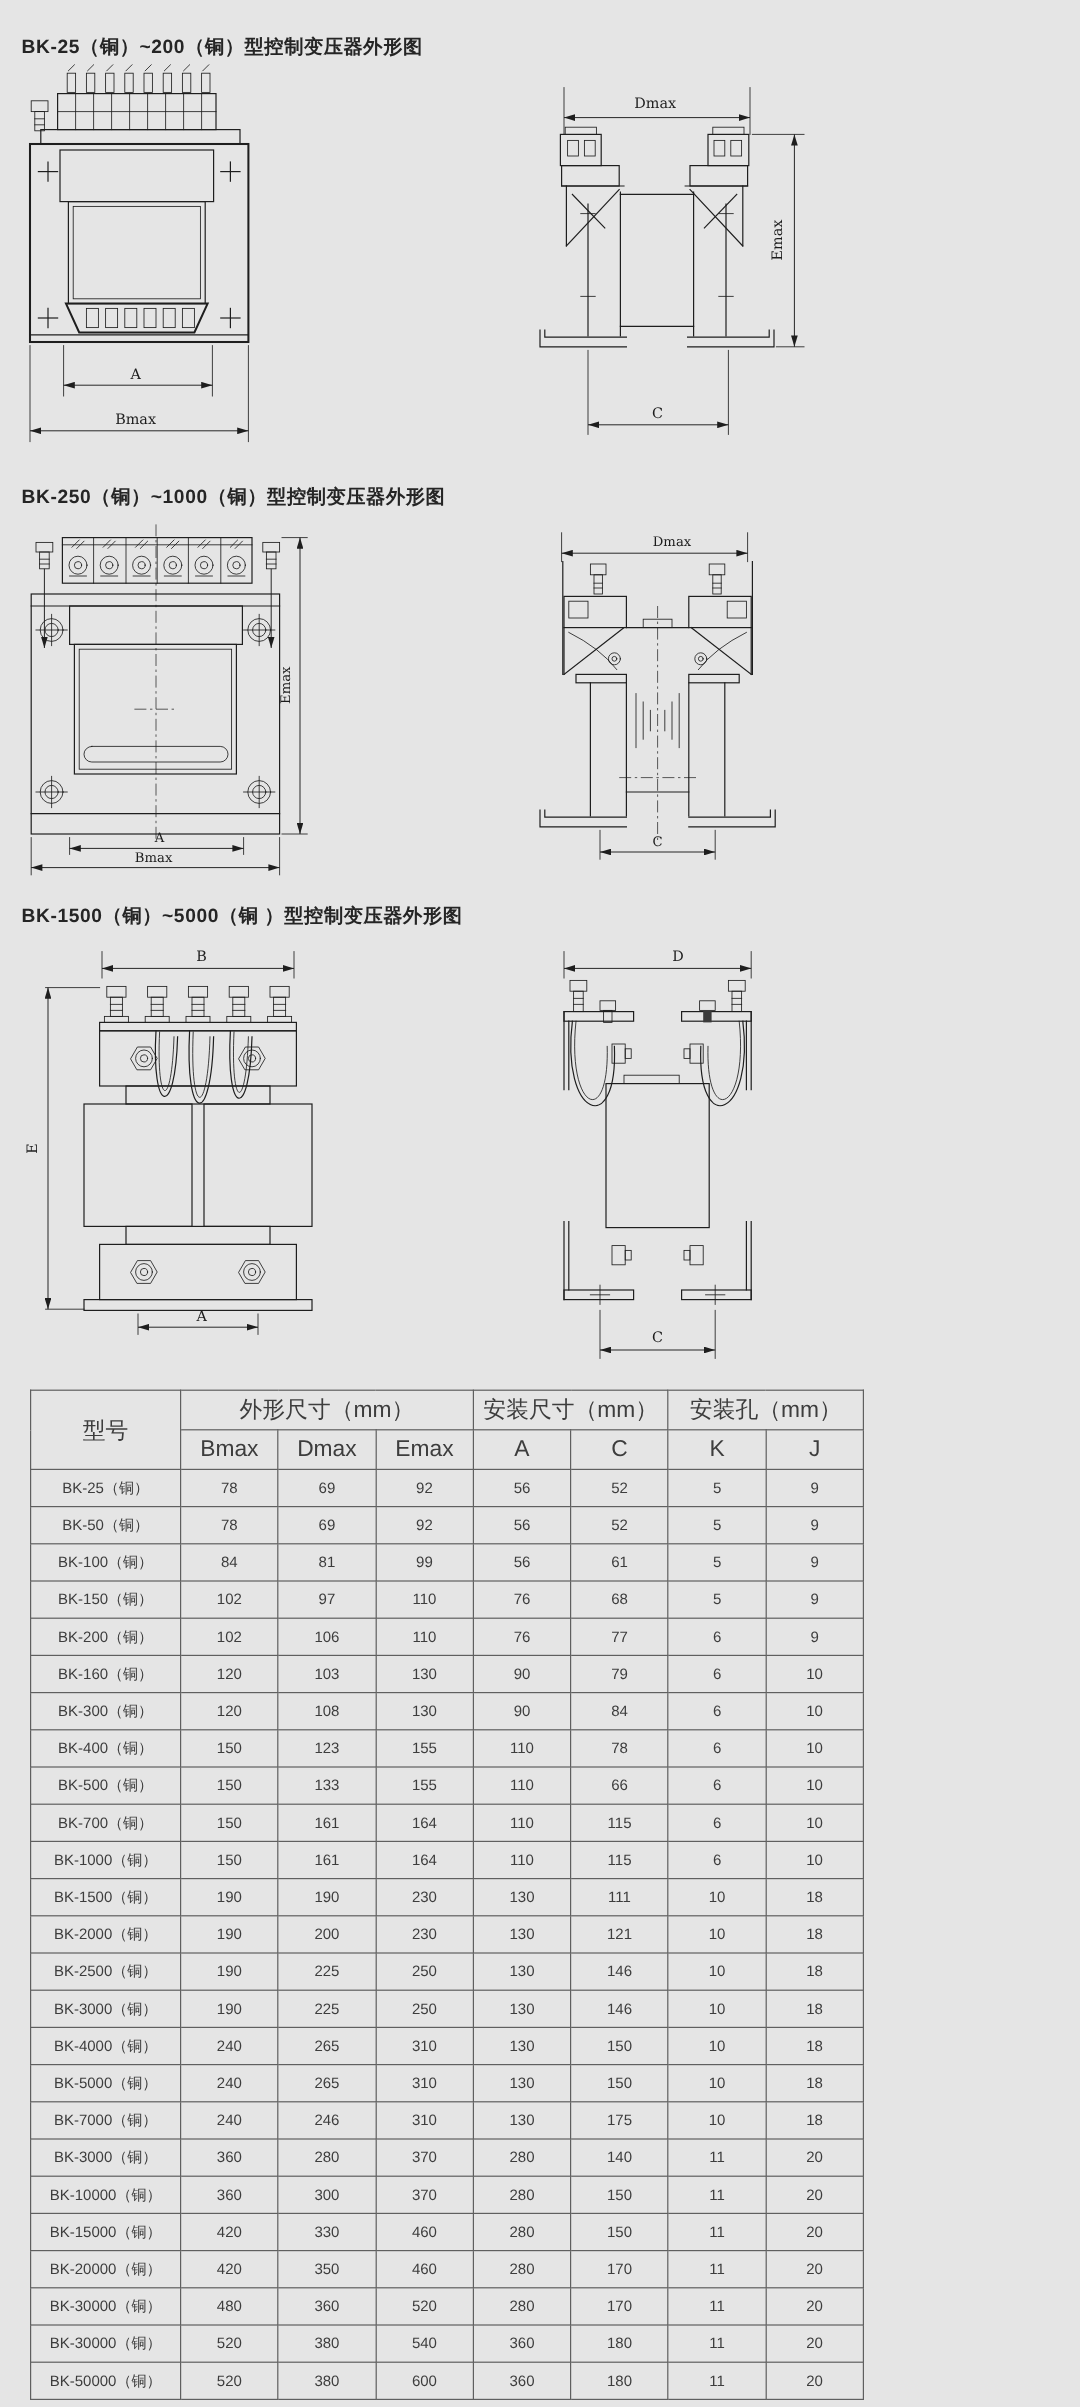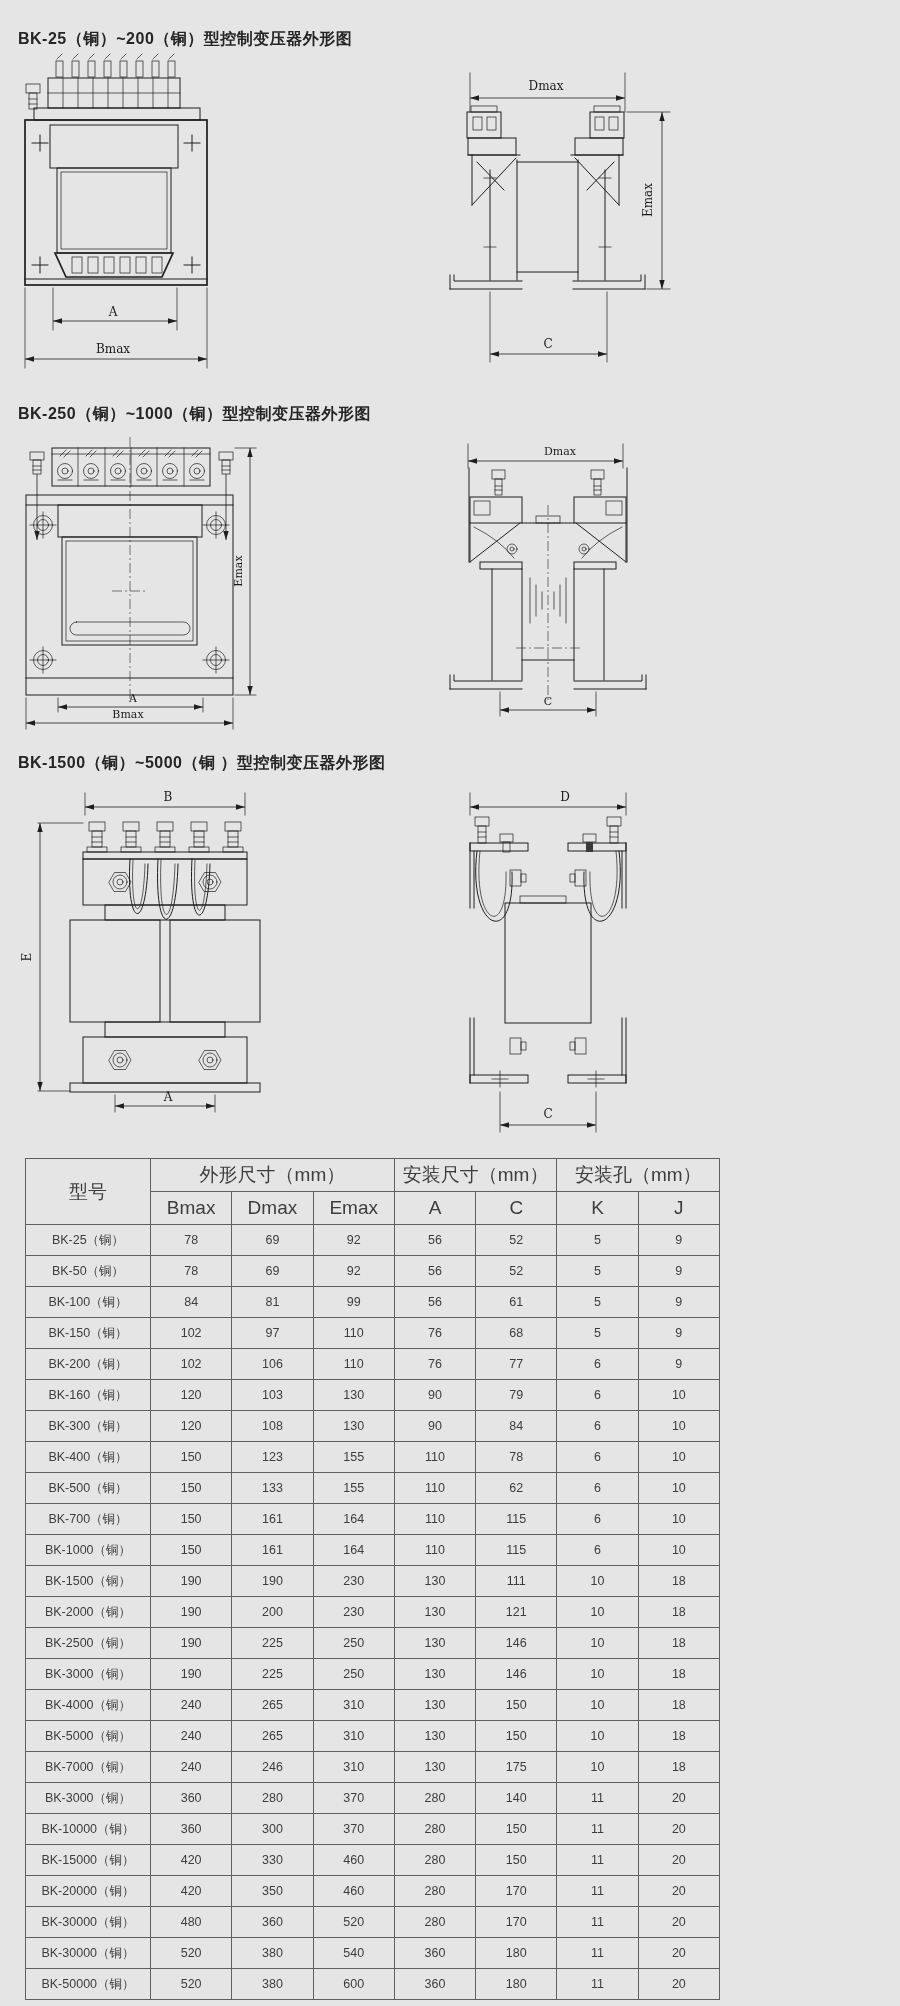--- a/index.html
+++ b/index.html
@@ -557,21 +557,21 @@
       <td>6</td>
       <td>10</td>
     </tr>
 
     <tr>
       <td>BK-500（铜）</td>
       <td>150</td>
       <td>133</td>
       <td>155</td>
       <td>110</td>
-      <td>62</td>
+      <td>66</td>
       <td>6</td>
       <td>10</td>
     </tr>
 
     <tr>
       <td>BK-700（铜）</td>
       <td>150</td>
       <td>161</td>
       <td>164</td>
       <td>110</td>

